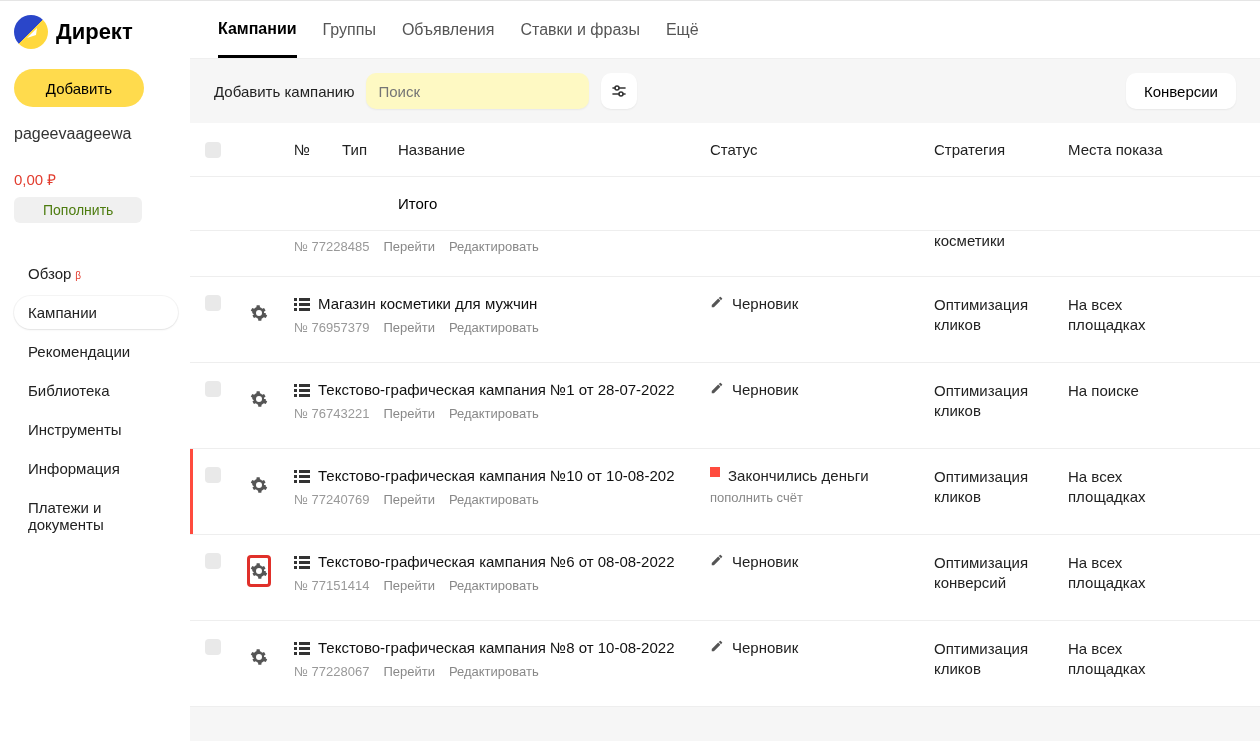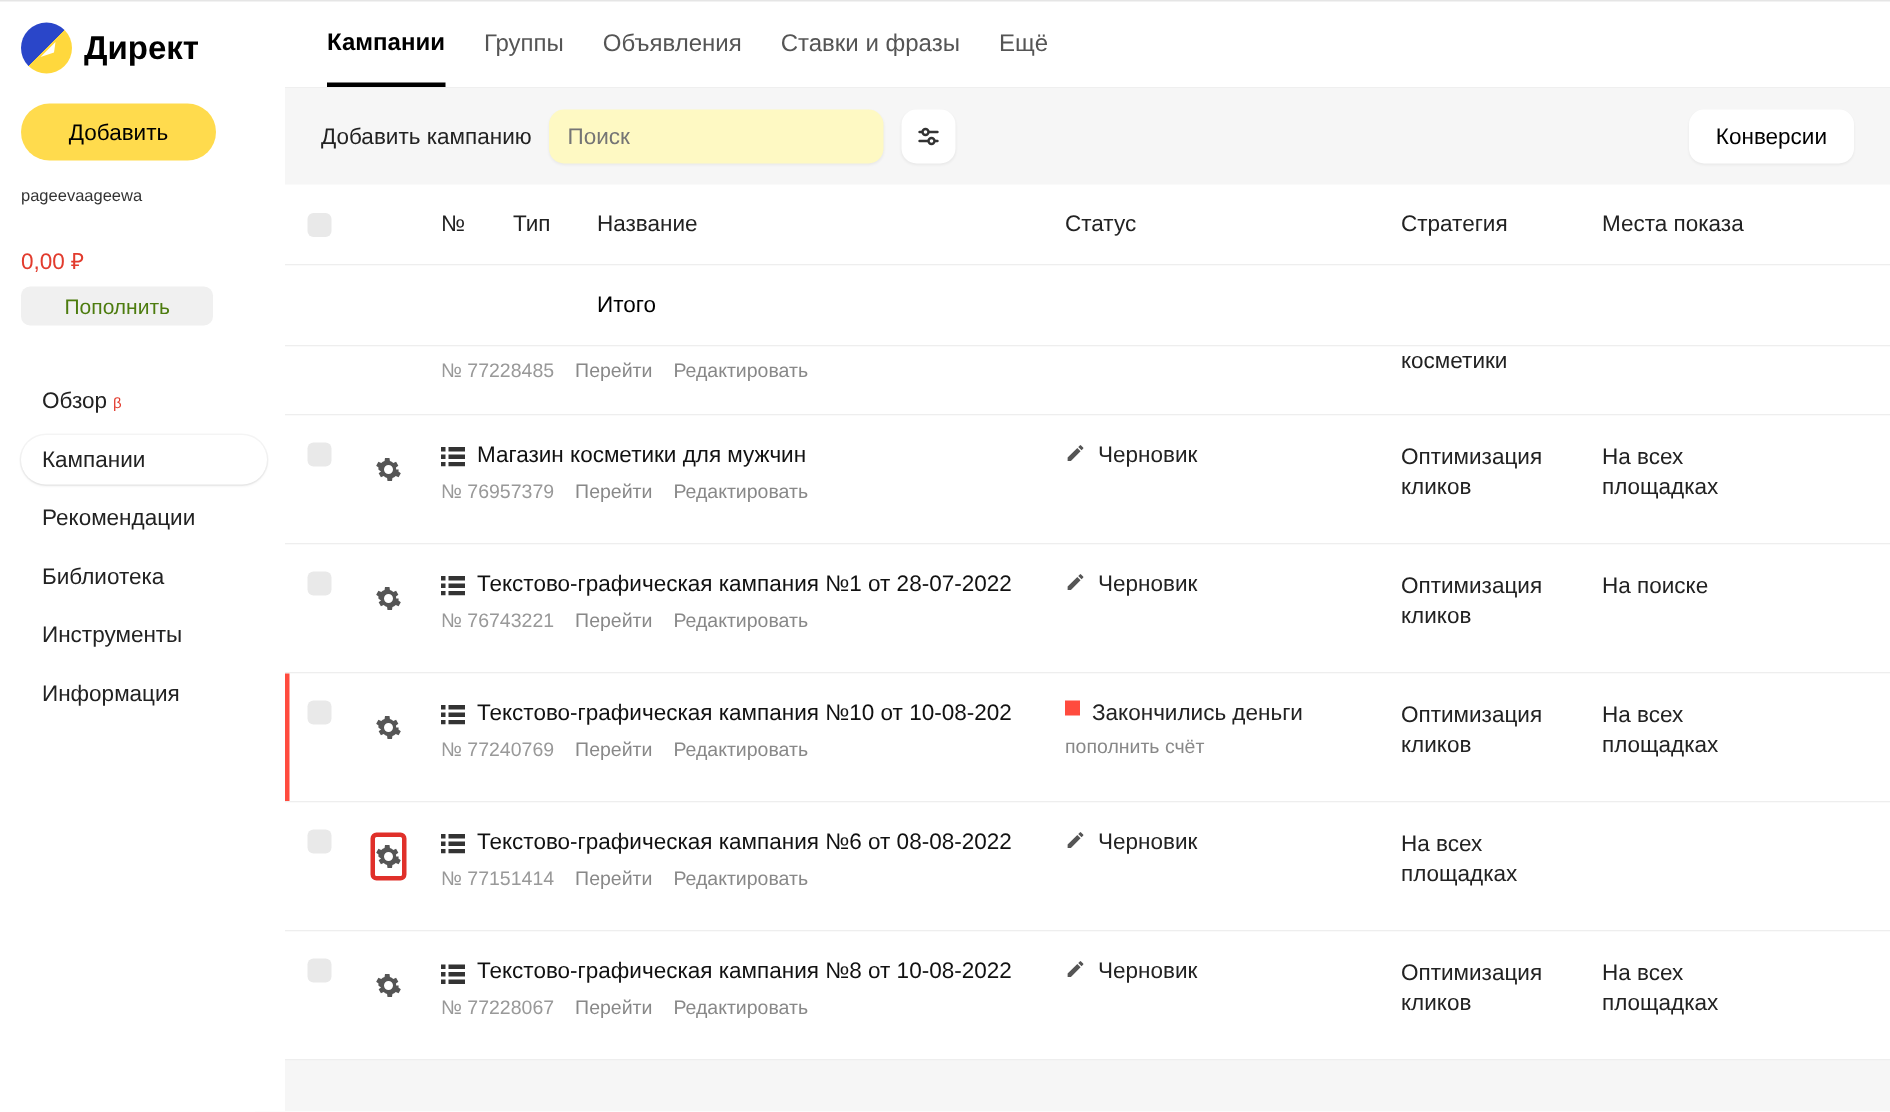--- a/index.html
+++ b/index.html
@@ -5,21 +5,21 @@
   html,body{margin:0;padding:0;font-family:"Helvetica Neue",Arial,sans-serif;font-size:15px;color:#000;background:#fff;}
   *{box-sizing:border-box;}
   .app{display:flex;width:1260px;height:741px;overflow:hidden;border-top:1px solid #e5e5e5;}
   
   .sidebar{width:190px;flex:0 0 190px;padding:14px 12px 0 14px;display:flex;flex-direction:column;}
   .logo-row{display:flex;align-items:center;gap:8px;margin-bottom:20px;}
   .logo-disc{width:34px;height:34px;border-radius:50%;background:linear-gradient(135deg,#2a46c9 0 50%,#ffd83d 50% 100%);display:flex;align-items:center;justify-content:center;}
   .logo-disc svg{transform:translate(1px,1px);}
   .logo-text{font-size:22px;font-weight:600;}
   .btn-yellow{background:#ffdb4d;border:none;border-radius:22px;height:38px;width:130px;font-size:15px;cursor:pointer;}
-  .user{margin-top:18px;font-size:11px;color:#333;}
+  .user{margin-top:18px;font-size:16px;color:#333;}
   .balance{margin-top:26px;color:#e23c2e;font-size:15px;font-weight:400;}
   .topup{margin-top:8px;background:#f0f0f0;border:none;border-radius:6px;padding:5px 29px;font-size:14px;color:#4d7c0f;cursor:pointer;width:fit-content;}
   .nav{margin-top:34px;display:flex;flex-direction:column;gap:6px;}
   .nav-item{padding:8px 14px;border-radius:20px;font-size:15px;cursor:pointer;display:flex;align-items:baseline;gap:4px;color:#222;}
   .nav-item.active{background:#fff;box-shadow:0 1px 2px rgba(0,0,0,.08),0 0 0 1px rgba(0,0,0,.04);}
   .beta{color:#e23c2e;font-size:10px;vertical-align:super;}
   
   .main{flex:1;display:flex;flex-direction:column;min-width:0;}
   .tabs{display:flex;align-items:center;gap:26px;padding:0 28px;height:58px;border-bottom:1px solid #efefef;}
   .tab{font-size:16px;color:#555;cursor:pointer;padding:17px 0;}
@@ -94,20 +94,23 @@
         </div>
         <div class="nav-item">
           <span>Библиотека</span>
         </div>
         <div class="nav-item">
           <span>Инструменты</span>
         </div>
         <div class="nav-item">
           <span>Информация</span>
         </div>
+        <div class="nav-item">
+          <span>Платежи и документы</span>
+        </div>
       </nav>
   </aside>
 
   <main class="main">
     <div class="tabs">
         <div class="tab active">Кампании</div>
         <div class="tab">Группы</div>
         <div class="tab">Объявления</div>
         <div class="tab">Ставки и фразы</div>
         <div class="tab">Ещё</div>
@@ -340,37 +343,40 @@
               </div>
             </div>
             <div class="cell c-status">
               <div class="status">
                 <span class="pen"><svg width="14" height="14" viewBox="0 0 24 24" fill="#555">
                     <path d="M3 17.25V21h3.75L17.81 9.94l-3.75-3.75L3 17.25zM20.71 7.04a1 1 0 000-1.41l-2.34-2.34a1 1 0 00-1.41 0l-1.83 1.83 3.75 3.75 1.83-1.83z"></path>
                   </svg></span>
                 <span>Черновик</span>
               </div>
             </div>
+            <div class="cell c-strat">
+              <div class="txt">Оптимизация конверсий</div>
+            </div>
             <div class="cell c-place">
               <div class="txt">На всех площадках</div>
             </div>
           </div>
           <div class="row data">
             <div class="cell c-check">
               <div class="chk"></div>
             </div>
             <div class="cell c-gear">
               <div class="gear-wrap">
                 <svg width="18" height="18" viewBox="0 0 24 24" fill="#555">
                   <path d="M12 8a4 4 0 100 8 4 4 0 000-8zm9 4c0 .6-.05 1.17-.14 1.73l2.1 1.64-2 3.46-2.47-1a9 9 0 01-3 1.74l-.38 2.63h-4l-.38-2.63a9 9 0 01-3-1.74l-2.47 1-2-3.46 2.1-1.64A9.3 9.3 0 013 12c0-.6.05-1.17.14-1.73L1.04 8.63l2-3.46 2.47 1a9 9 0 013-1.74L8.89 1.8h4l.38 2.63a9 9 0 013 1.74l2.47-1 2 3.46-2.1 1.64c.09.56.14 1.13.14 1.73z"></path>
                 </svg>
               </div>
             </div>
             <div class="cell c-name-merged">
-              <div style="display: flex; align-items: flex-end; gap: 8px;">
+              <div style="display: flex; align-items: center; gap: 8px;">
                 <span class="type-ico">
                   <svg width="16" height="14" viewBox="0 0 16 14" fill="#333">
                     <rect x="0" y="1" width="3" height="3"></rect>
                     <rect x="5" y="1" width="11" height="3"></rect>
                     <rect x="0" y="6" width="3" height="3"></rect>
                     <rect x="5" y="6" width="11" height="3"></rect>
                     <rect x="0" y="11" width="3" height="3"></rect>
                     <rect x="5" y="11" width="11" height="3"></rect>
                   </svg>
                 </span>

